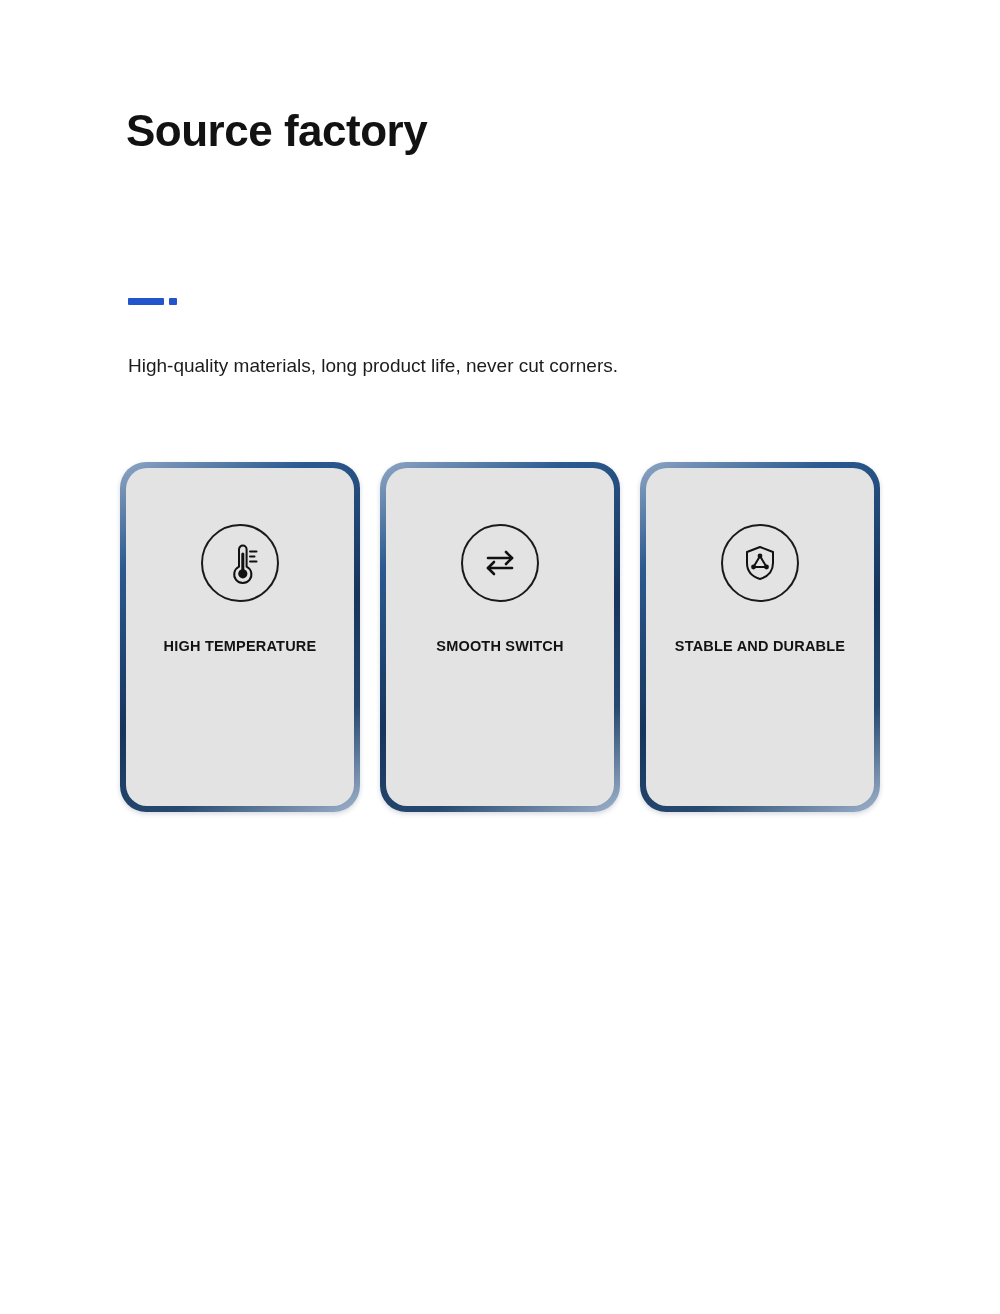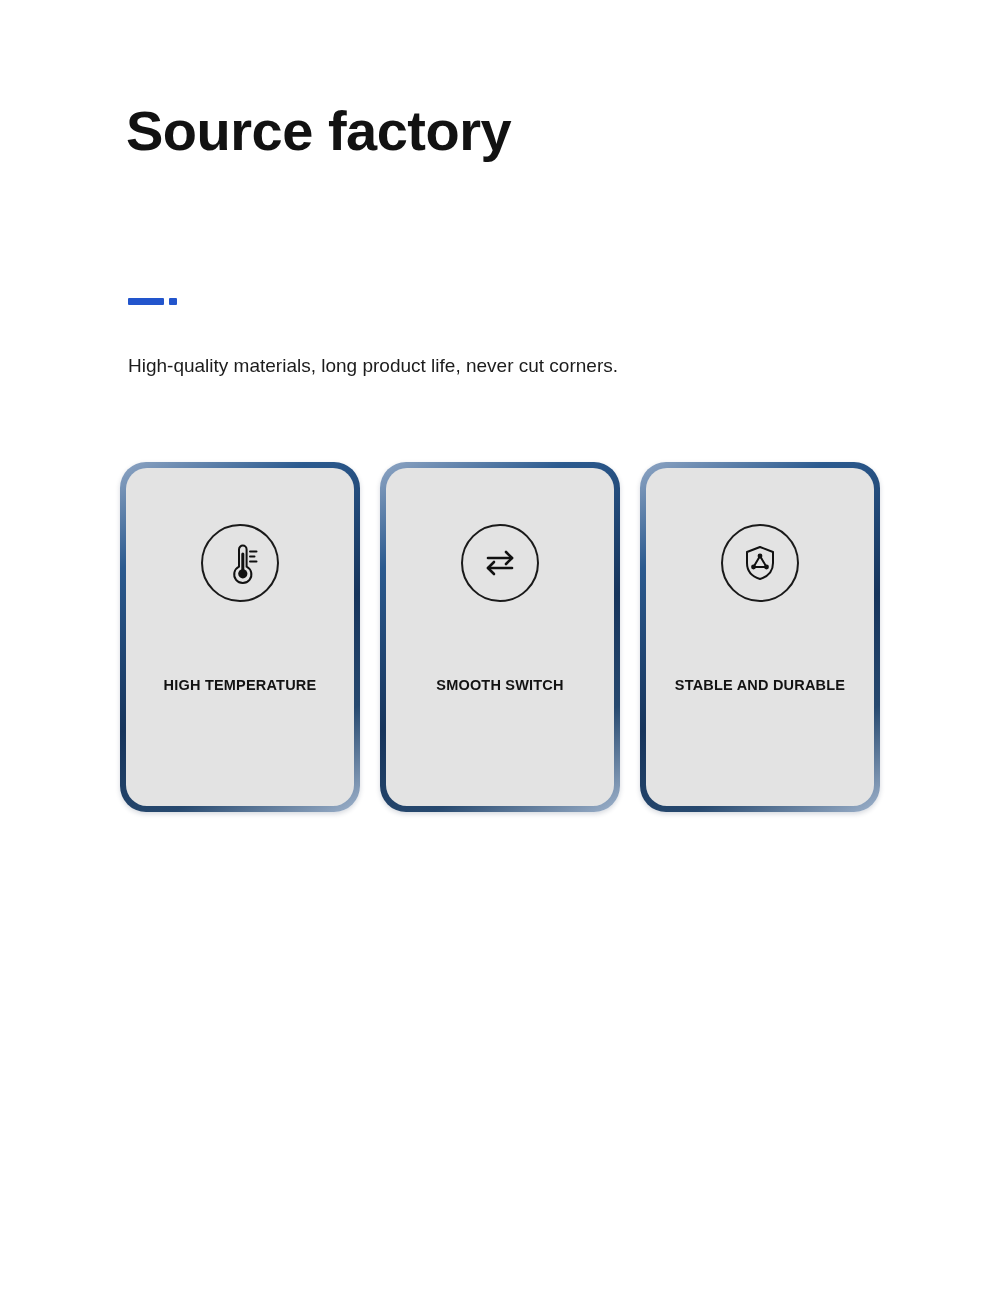--- a/index.html
+++ b/index.html
@@ -23,21 +23,21 @@
     box-sizing: border-box;
   }
 
   .headings {
     position: absolute;
     left: 126px;
     top: 96px;
     width: 820px;
   }
   .heading-line {
-    font-size: 56px;
+    font-size: 44px;
     line-height: 70px;
     font-weight: bold;
     letter-spacing: -0.5px;
     color: #121212;
     white-space: nowrap;
   }
 
   .accent-rule {
     position: absolute;
     left: 128px;
@@ -114,21 +114,21 @@
     display: flex;
     align-items: center;
     justify-content: center;
     box-sizing: border-box;
   }
   .icon-circle svg {
     display: block;
   }
 
   .card-label {
-    margin-top: 75px;
+    margin-top: 36px;
     font-size: 14.5px;
     font-weight: bold;
     letter-spacing: 0.2px;
     color: #121212;
     text-align: center;
     white-space: nowrap;
   }
 </style>
 </head>
 <body>

